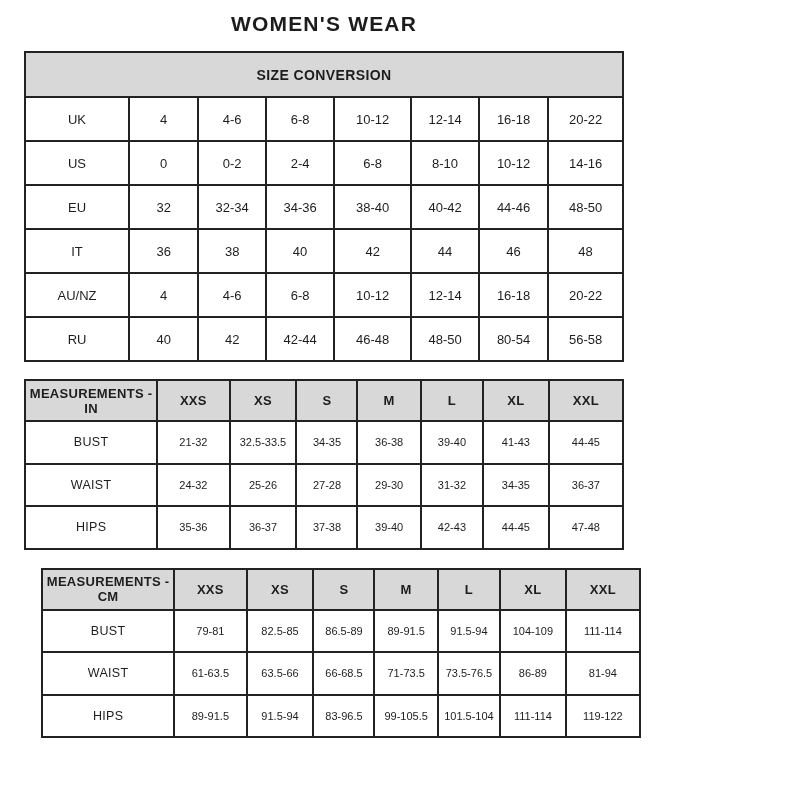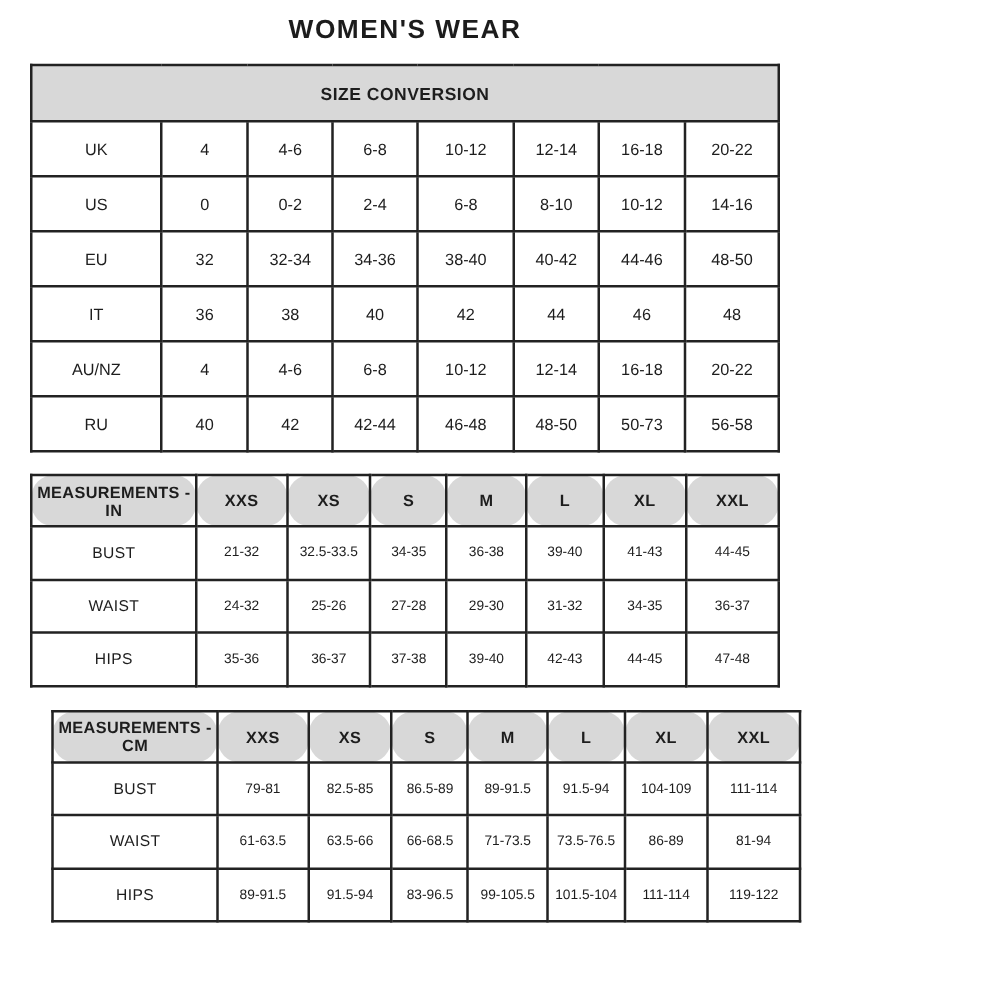--- a/index.html
+++ b/index.html
@@ -55,21 +55,20 @@
   .t-size tbody td { font-size: 13px; text-align: center; }
   .t-size tbody td.row-label { font-size: 13px; }
   
   .t-meas { margin-bottom: 18px; }
   .t-meas .col-header th {
     height: 41px;
     background: #d8d8d8;
     font-size: 13px;
     font-weight: bold;
     letter-spacing: 0.3px;
-    border-radius: 18px;
   }
   .t-meas tbody tr { height: 42.5px; }
   .t-meas tbody td { font-size: 11px; }
   .t-meas tbody td.row-label { font-size: 12.5px; letter-spacing: 0.3px; }
   .t-meas:last-child { margin-bottom: 0; margin-left: 17px; }
 </style>
 </head>
 <body>
 
 <div class="sheet">
@@ -143,21 +142,21 @@
           <td>16-18</td>
           <td>20-22</td>
         </tr>
         <tr>
           <td class="row-label">RU</td>
           <td>40</td>
           <td>42</td>
           <td>42-44</td>
           <td>46-48</td>
           <td>48-50</td>
-          <td>50-73</td>
+          <td>80-54</td>
           <td>56-58</td>
         </tr>
       </tbody>
   </table>
 
   <table class="t-meas">
     <colgroup>
       <col style="width:22.1%">
         <col style="width:12.1%">
         <col style="width:11.2%">

